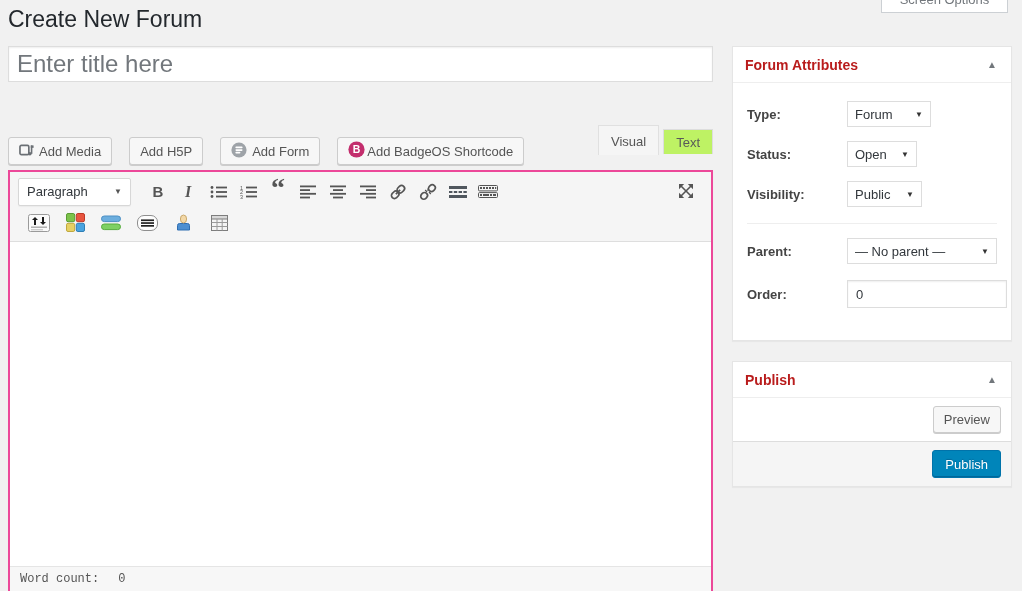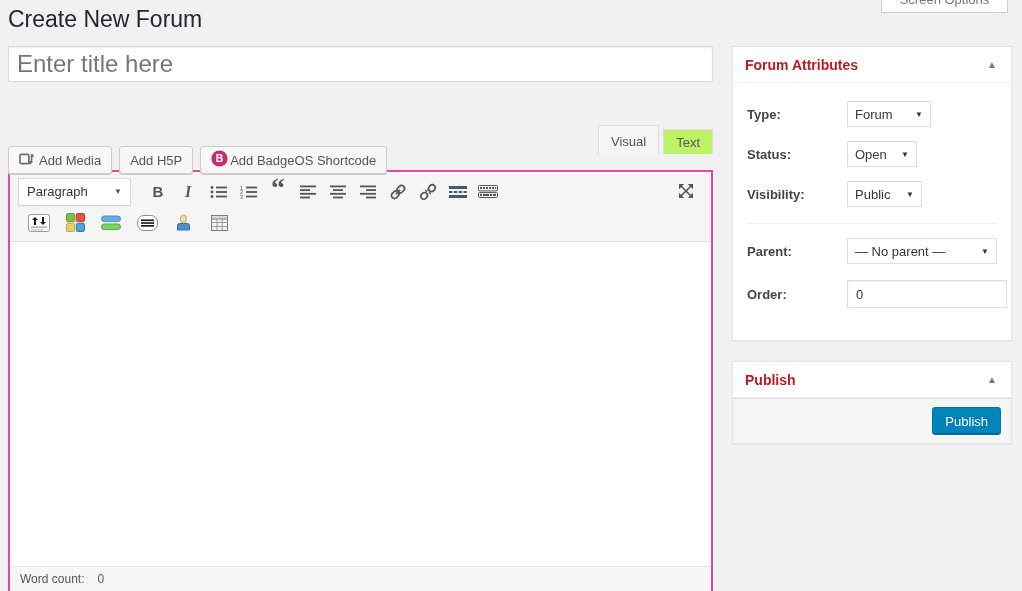--- a/index.html
+++ b/index.html
@@ -27,21 +27,21 @@
   #title-input{
     display:block;width:100%;box-sizing:border-box;height:36px;
     font-size:24px;padding:3px 8px;margin:0;
     border:1px solid #ddd;background:#fff;color:#32373c;
     box-shadow:inset 0 1px 2px rgba(0,0,0,.07);outline:none;
     font-family:inherit;
   }
   #title-input::placeholder{color:#72777c;opacity:1;}
   
   .editor-top{position:relative;height:33px;margin-top:55px;}
-  .media-btns{position:absolute;left:0;top:9px;display:flex;gap:7px;}
+  .media-btns{position:absolute;left:0;top:0;display:flex;gap:17px;}
   .mbtn{
     display:inline-flex;align-items:center;gap:5px;height:28px;padding:0 10px;
     background:#f7f7f7;border:1px solid #ccc;border-radius:3px;color:#555;
     font-size:13px;cursor:pointer;box-shadow:0 1px 0 #ccc;box-sizing:border-box;
     white-space:nowrap;
   }
   .editor-tabs{position:absolute;right:0;bottom:16px;display:flex;align-items:flex-end;gap:4px;}
   .tab{
     box-sizing:border-box;border:1px solid #ddd;border-bottom:none;
     padding:0 12px;font-size:13px;color:#595959;background:#bef264;
@@ -70,21 +70,21 @@
   .tb-btn svg{display:block;}
   .bold-glyph{font-weight:700;font-size:15px;color:#555;}
   .italic-glyph{font-style:italic;font-family:"Liberation Serif","DejaVu Serif",serif;font-size:16px;font-weight:600;color:#555;}
   .quote-glyph{font-family:"Liberation Serif","DejaVu Serif",serif;font-weight:700;font-size:28px;color:#555;line-height:6px;height:14px;display:inline-block;}
   .dfw-btn{position:absolute;right:2px;top:3px;}
   .tb-row2{display:flex;align-items:center;height:29px;gap:10px;padding-left:8px;}
   .tb-btn2{width:26px;height:24px;display:inline-flex;align-items:center;justify-content:center;cursor:pointer;}
   .editor-content{height:324px;background:#fff;cursor:text;}
   .editor-status{
     height:24px;background:#f7f7f7;border-top:1px solid #e5e5e5;
-    display:flex;align-items:center;gap:13px;padding:0 10px;color:#555;font-size:12px;
+    display:flex;align-items:center;gap:19px;padding:0 10px;color:#555;font-size:12px;font-family:Liberation Mono, monospace;
   }
   
   .postbox{background:#fff;border:1px solid #e5e5e5;box-shadow:0 1px 1px rgba(0,0,0,.04);margin-bottom:20px;}
   .postbox-header{
     display:flex;align-items:center;justify-content:space-between;
     padding:0 12px;height:35px;border-bottom:1px solid #eee;
   }
   .postbox-title{font-size:14px;font-weight:700;color:#b91c1c;margin:0;}
   .toggle-indicator{color:#72777c;font-size:10px;cursor:pointer;padding:0 2px;}
   .fa-body{padding:4px 14px 32px;}
@@ -139,20 +139,31 @@
             <path d="M12.6 2.6 h3 v2.6 h-3 z" fill="#6b7075"></path>
           </svg>
         </span>
         <span>Add Media</span>
       </button>
 
       <button class="mbtn">
         <span>Add H5P</span>
       </button>
 
+      <button class="mbtn">
+        <span>
+          <svg width="16" height="16" viewBox="0 0 16 16">
+            <circle cx="8" cy="8" r="7.6" fill="#9ea3a8"></circle>
+            <rect x="4.4" y="4.6" width="7.2" height="1.7" rx="0.8" fill="#fff"></rect>
+            <rect x="4.4" y="7.2" width="7.2" height="1.7" rx="0.8" fill="#fff"></rect>
+            <rect x="4.4" y="9.8" width="5" height="1.7" rx="0.8" fill="#fff"></rect>
+          </svg>
+        </span>
+        <span>Add Form</span>
+      </button>
 
       <button class="mbtn" style="gap:2px;">
         <span>
           <svg width="17" height="17" viewBox="0 0 17 17">
             <circle cx="8.5" cy="8.5" r="8.1" fill="#c32e6d"></circle>
             <text x="8.5" y="12.4" text-anchor="middle" font-size="10.5" font-weight="bold" fill="#fff" font-family="Liberation Sans, sans-serif">B</text>
           </svg>
         </span>
         <span>Add BadgeOS Shortcode</span>
       </button>
@@ -422,17 +433,20 @@
         <input class="order-input" type="text" value="0" style="">
       </div>
     </div>
   </div>
 
   <div class="postbox">
     <div class="postbox-header">
       <h2 class="postbox-title">Publish</h2>
       <span class="toggle-indicator">▲</span>
     </div>
+    <div class="pub-body">
+      <button class="preview-btn">Preview</button>
+    </div>
     <div class="pub-footer">
       <button class="publish-btn">Publish</button>
     </div>
   </div>
 </div>
 
 </body></html>

